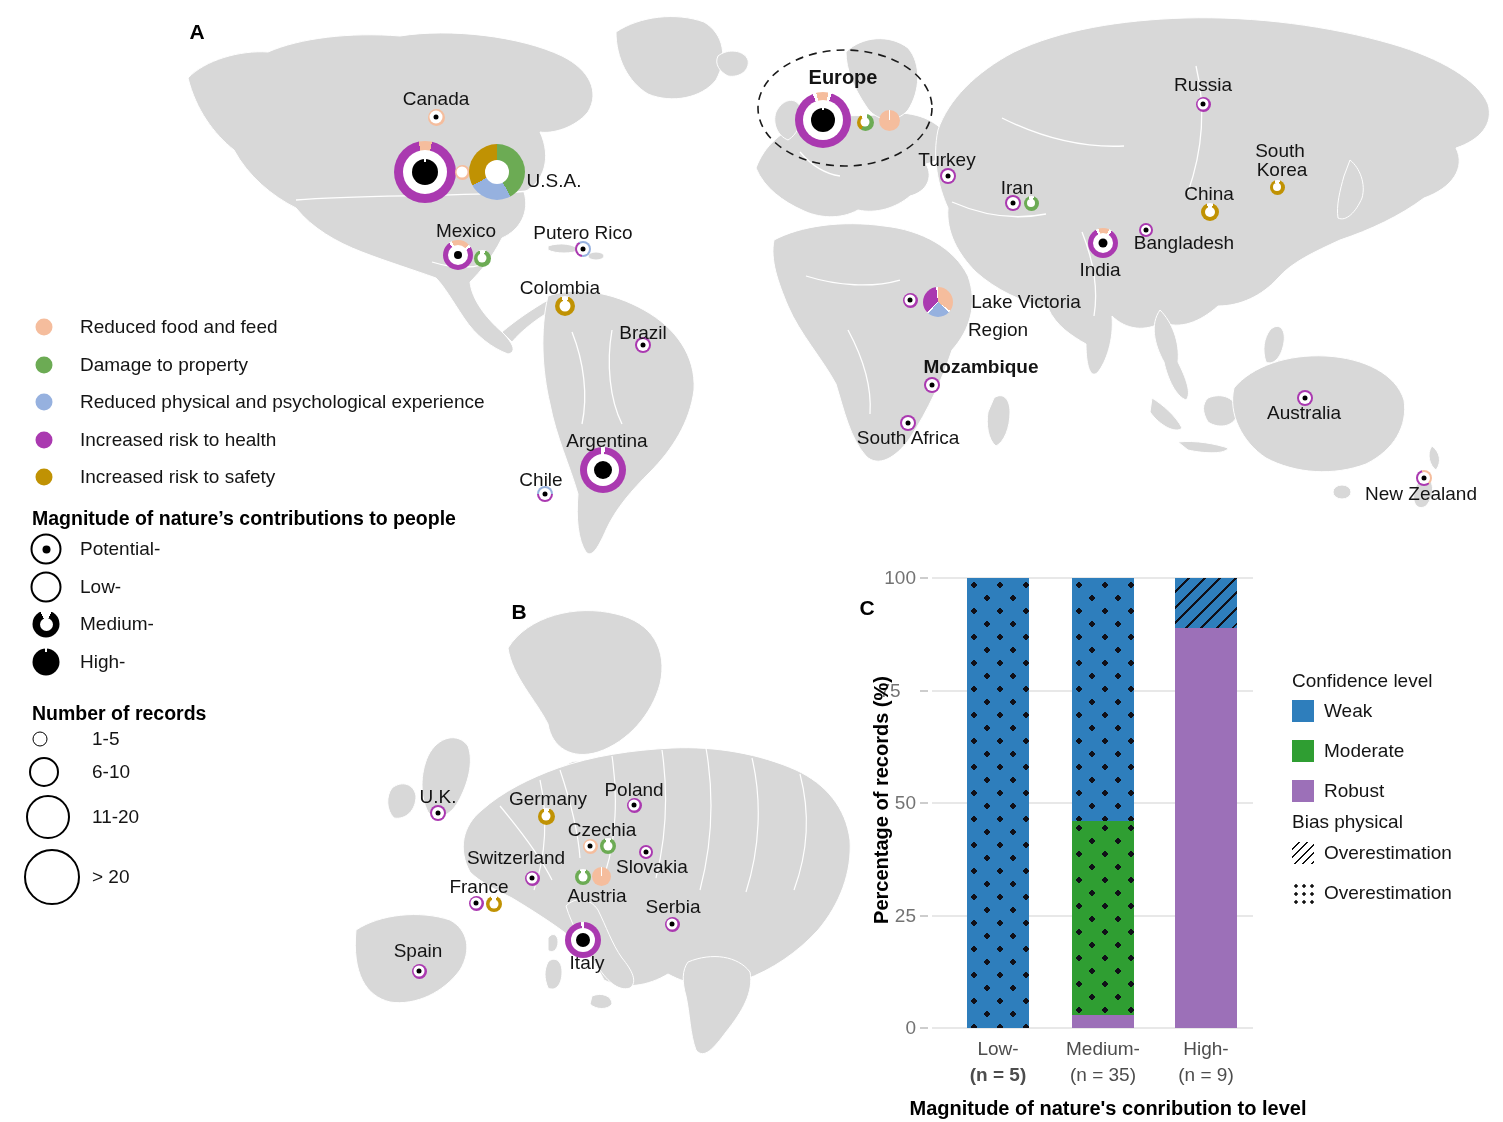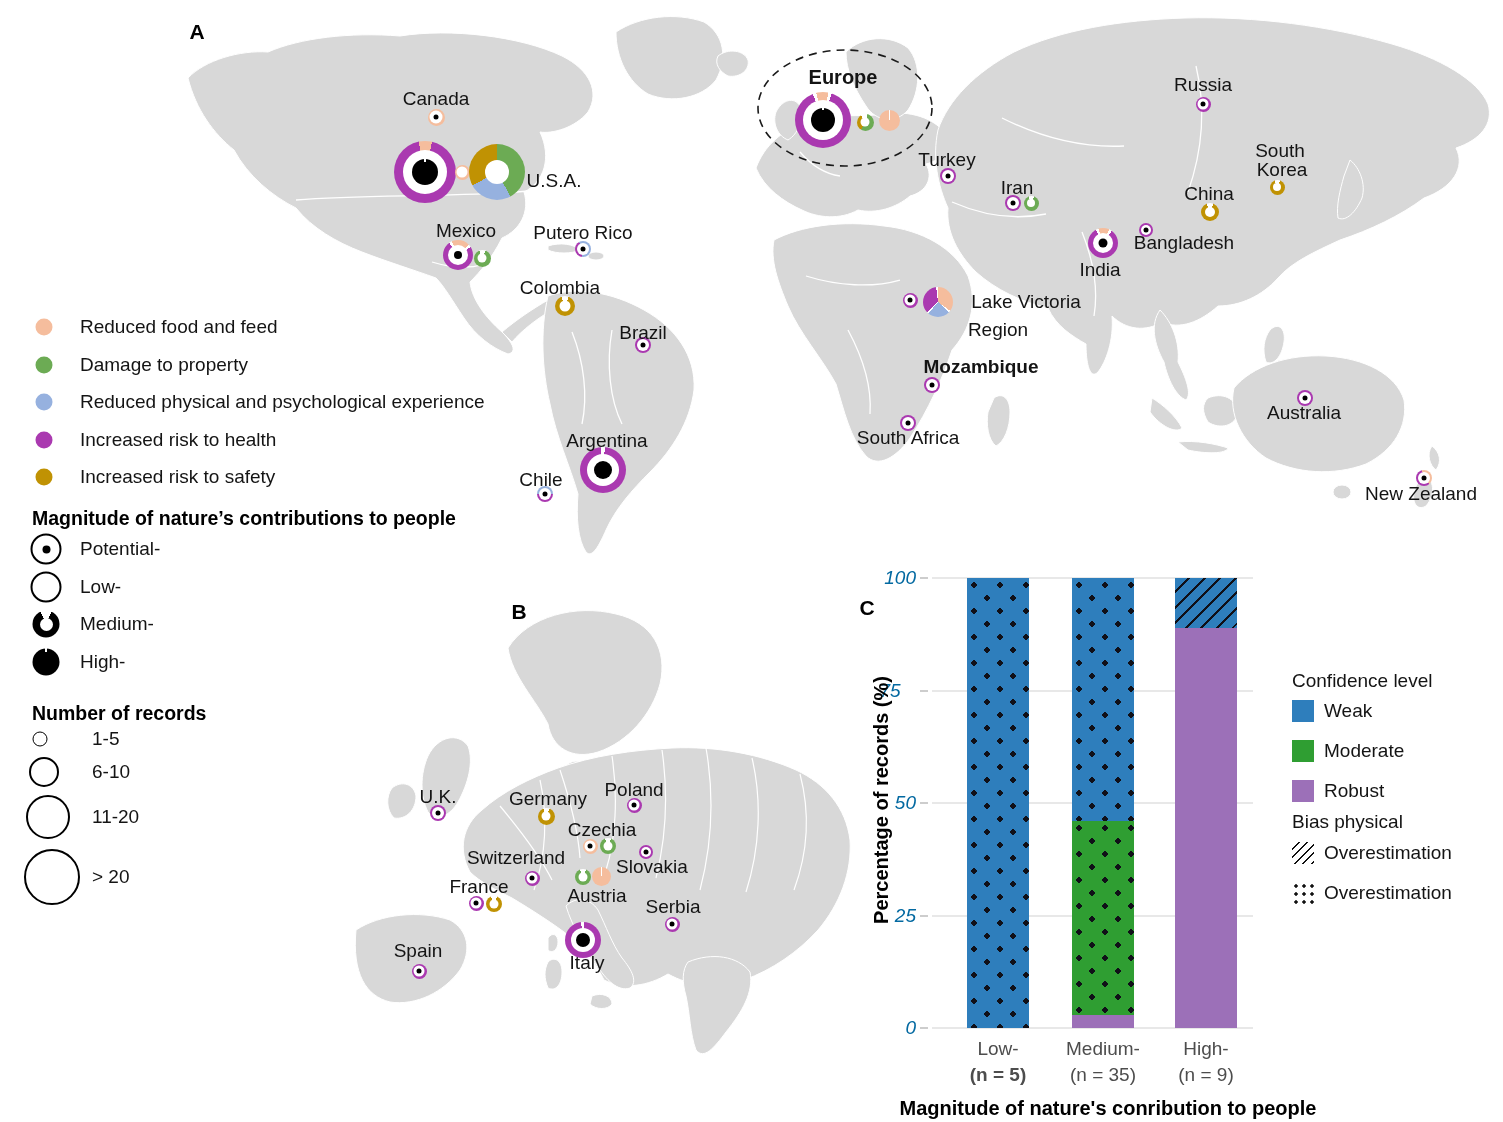--- a/index.html
+++ b/index.html
@@ -8,21 +8,21 @@
   svg.map{position:absolute;left:0;top:0;pointer-events:none;}
   .pt{position:absolute;border-radius:50%;}
   .hole{position:absolute;left:50%;top:50%;transform:translate(-50%,-50%);border-radius:50%;background:#fff;}
   .glyph{position:absolute;left:50%;top:50%;transform:translate(-50%,-50%);border-radius:50%;}
   .maplab{position:absolute;transform:translate(-50%,-50%);font-size:19px;color:#141414;white-space:nowrap;}
   .maplab.bold{font-weight:bold;font-size:20px;}
   .pletter{position:absolute;transform:translate(-50%,-50%);font-weight:bold;font-size:21px;color:#000;}
   .lgtitle{position:absolute;transform:translateY(-50%);font-weight:bold;font-size:19.5px;white-space:nowrap;color:#000;}
   .lglabel{position:absolute;transform:translateY(-50%);font-size:19px;color:#141414;white-space:nowrap;}
   .lgdot{position:absolute;border-radius:50%;transform:translate(-50%,-50%);}
-  .ytick{position:absolute;width:52px;text-align:right;transform:translateY(-50%);font-size:19px;color:#0369a1;font-style:italic;}
+  .ytick{position:absolute;width:52px;text-align:right;transform:translateY(-50%);font-size:19px;color:#737373;}
   .xtick{position:absolute;transform:translate(-50%,-50%);font-size:19px;color:#4d4d4d;white-space:nowrap;}
   .gridline{position:absolute;background:#E8E8E8;height:2px;}
   .tickstub{position:absolute;background:#CDCDCD;height:2px;width:8px;}
   .barseg{position:absolute;}
   .pat-dots{background-image:radial-gradient(#101018 2.6px,transparent 2.9px),radial-gradient(#101018 2.6px,transparent 2.9px);
             background-size:26px 26px;background-position:7px 7px,20px 20px;}
   .pat-hatch{background-image:repeating-linear-gradient(135deg,transparent 0 9px,#101018 9px 11px);}
   .ytitle{position:absolute;left:881px;top:800px;transform:translate(-50%,-50%) rotate(-90deg);
           font-weight:bold;font-size:20px;white-space:nowrap;color:#000;}
   .xtitle{position:absolute;left:1108px;top:1108px;transform:translate(-50%,-50%);
@@ -371,21 +371,21 @@
     </div>
   <div id="chart-xcats">
       <div class="xtick" style="left: 998px; top: 1049px;">Low-</div>
       <div class="xtick" style="left: 998px; top: 1075px; font-weight: bold;">(n = 5)</div>
       <div class="xtick" style="left: 1103px; top: 1049px;">Medium-</div>
       <div class="xtick" style="left: 1103px; top: 1075px;">(n = 35)</div>
       <div class="xtick" style="left: 1206px; top: 1049px;">High-</div>
       <div class="xtick" style="left: 1206px; top: 1075px;">(n = 9)</div>
     </div>
   <div class="ytitle">Percentage of records (%)</div>
-  <div class="xtitle">Magnitude of nature's conribution to people</div>
+  <div class="xtitle">Magnitude of nature's conribution to level</div>
 
   <div class="clgtitle" style="left:1292px;top:681px">Confidence level</div>
   <div id="conf-items">
       <div class="sw" style="left: 1292px; top: 711px; background: rgb(46, 126, 188);"></div>
       <div class="lglabel" style="left: 1324px; top: 711px;">Weak</div>
       <div class="sw" style="left: 1292px; top: 751px; background: rgb(47, 158, 50);"></div>
       <div class="lglabel" style="left: 1324px; top: 751px;">Moderate</div>
       <div class="sw" style="left: 1292px; top: 791px; background: rgb(156, 112, 184);"></div>
       <div class="lglabel" style="left: 1324px; top: 791px;">Robust</div>
     </div>

